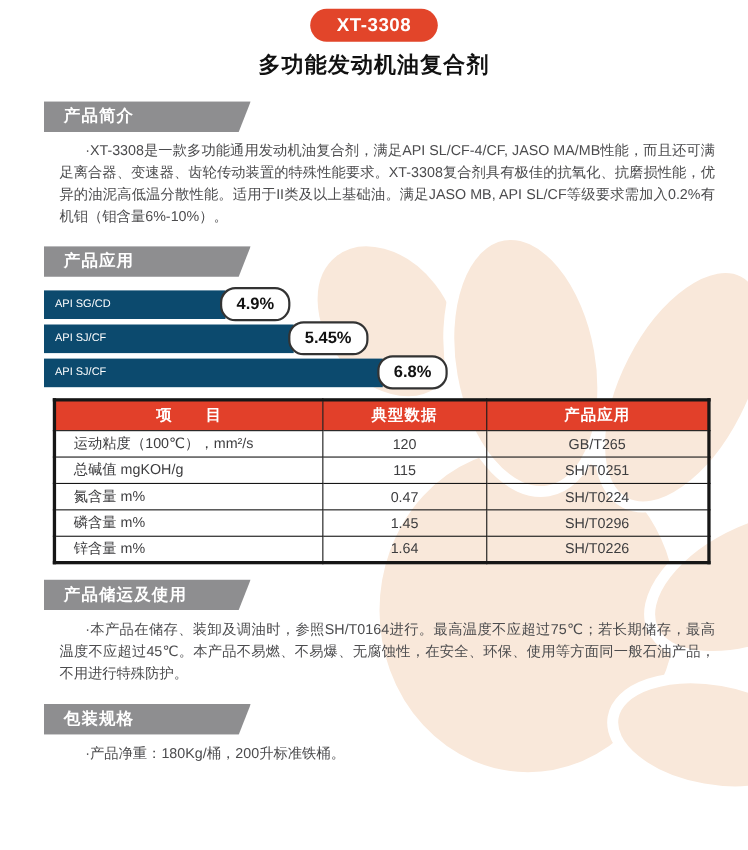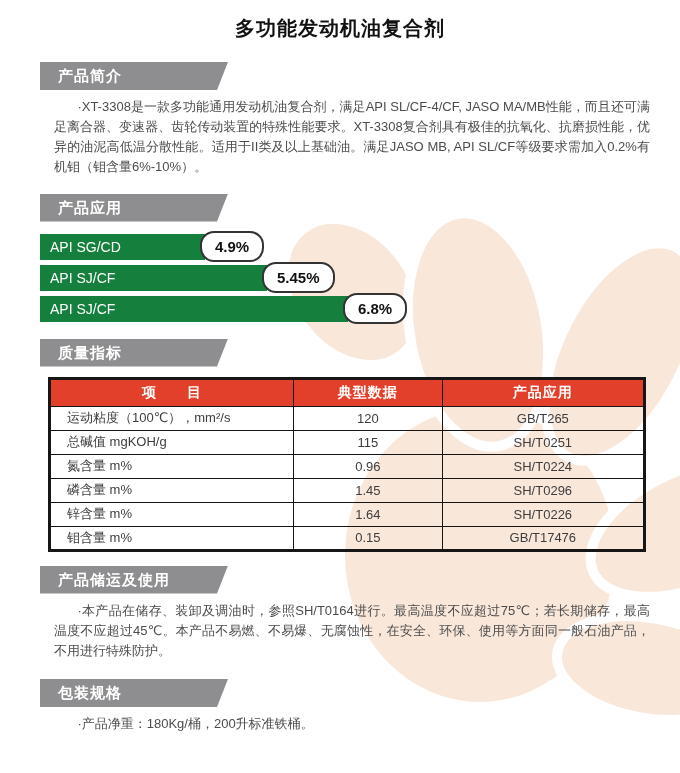--- a/index.html
+++ b/index.html
@@ -69,25 +69,25 @@
 
   .bars { margin-top: 12px; }
   .bar-row {
     display: flex;
     align-items: center;
     height: 26px;
     margin: 0 0 5px 40px;
   }
   .bar-fill {
     height: 26px;
-    background: #15803d;
+    background: #0c4a6e;
     display: flex;
     align-items: center;
     color: #ffffff;
-    font-size: 14px;
+    font-size: 10px;
     padding-left: 10px;
   }
   .bar-pill {
     height: 31px;
     margin-left: -5px;
     background: #ffffff;
     border: 2px solid #333333;
     border-radius: 14px;
     display: flex;
     align-items: center;
@@ -137,20 +137,21 @@
     <ellipse cx="352" cy="292" rx="60" ry="80" transform="rotate(-38 352 292)"></ellipse>
     <ellipse cx="478" cy="330" rx="68" ry="118" transform="rotate(-10 478 330)"></ellipse>
     <ellipse cx="622" cy="352" rx="62" ry="118" transform="rotate(27 622 352)"></ellipse>
     <ellipse cx="692" cy="528" rx="58" ry="108" transform="rotate(66 692 528)"></ellipse>
     <ellipse cx="648" cy="668" rx="50" ry="92" transform="rotate(100 648 668)"></ellipse>
   </g>
 </svg>
 
 <div class="content">
 
+  <div class="badge">XT-3308</div>
   <div class="page-title">多功能发动机油复合剂</div>
 
   <div class="section-header mt-intro">产品简介</div>
   <p class="para">·XT-3308是一款多功能通用发动机油复合剂，满足API SL/CF-4/CF, JASO MA/MB性能，而且还可满足离合器、变速器、齿轮传动装置的特殊性能要求。XT-3308复合剂具有极佳的抗氧化、抗磨损性能，优异的油泥高低温分散性能。适用于II类及以上基础油。满足JASO MB, API SL/CF等级要求需加入0.2%有机钼（钼含量6%-10%）。</p>
 
   <div class="section-header mt-app">产品应用</div>
   <div class="bars" id="bars">
       <div class="bar-row">
         <div class="bar-fill" style="width: 165px;">API SG/CD</div>
         <div class="bar-pill">4.9%</div>
@@ -158,21 +159,20 @@
       <div class="bar-row">
         <div class="bar-fill" style="width: 227px;">API SJ/CF</div>
         <div class="bar-pill">5.45%</div>
       </div>
       <div class="bar-row">
         <div class="bar-fill" style="width: 308px;">API SJ/CF</div>
         <div class="bar-pill">6.8%</div>
       </div>
     </div>
 
-  <div class="section-header mt-quality">质量指标</div>
   <table class="spec" id="spec-table">
     <colgroup>
         <col class="c1">
         <col class="c2">
         <col class="c3">
       </colgroup>
     <thead>
         <tr>
           <th>项　　目</th>
           <th>典型数据</th>
@@ -185,38 +185,33 @@
           <td>120</td>
           <td>GB/T265</td>
         </tr>
         <tr>
           <td>总碱值 mgKOH/g</td>
           <td>115</td>
           <td>SH/T0251</td>
         </tr>
         <tr>
           <td>氮含量 m%</td>
-          <td>0.96</td>
+          <td>0.47</td>
           <td>SH/T0224</td>
         </tr>
         <tr>
           <td>磷含量 m%</td>
           <td>1.45</td>
           <td>SH/T0296</td>
         </tr>
         <tr>
           <td>锌含量 m%</td>
           <td>1.64</td>
           <td>SH/T0226</td>
         </tr>
-        <tr>
-          <td>钼含量 m%</td>
-          <td>0.15</td>
-          <td>GB/T17476</td>
-        </tr>
       </tbody>
   </table>
 
   <div class="section-header mt-storage">产品储运及使用</div>
   <p class="para">·本产品在储存、装卸及调油时，参照SH/T0164进行。最高温度不应超过75℃；若长期储存，最高温度不应超过45℃。本产品不易燃、不易爆、无腐蚀性，在安全、环保、使用等方面同一般石油产品，不用进行特殊防护。</p>
 
   <div class="section-header mt-pack">包装规格</div>
   <p class="para">·产品净重：180Kg/桶，200升标准铁桶。</p>
 
 </div>

